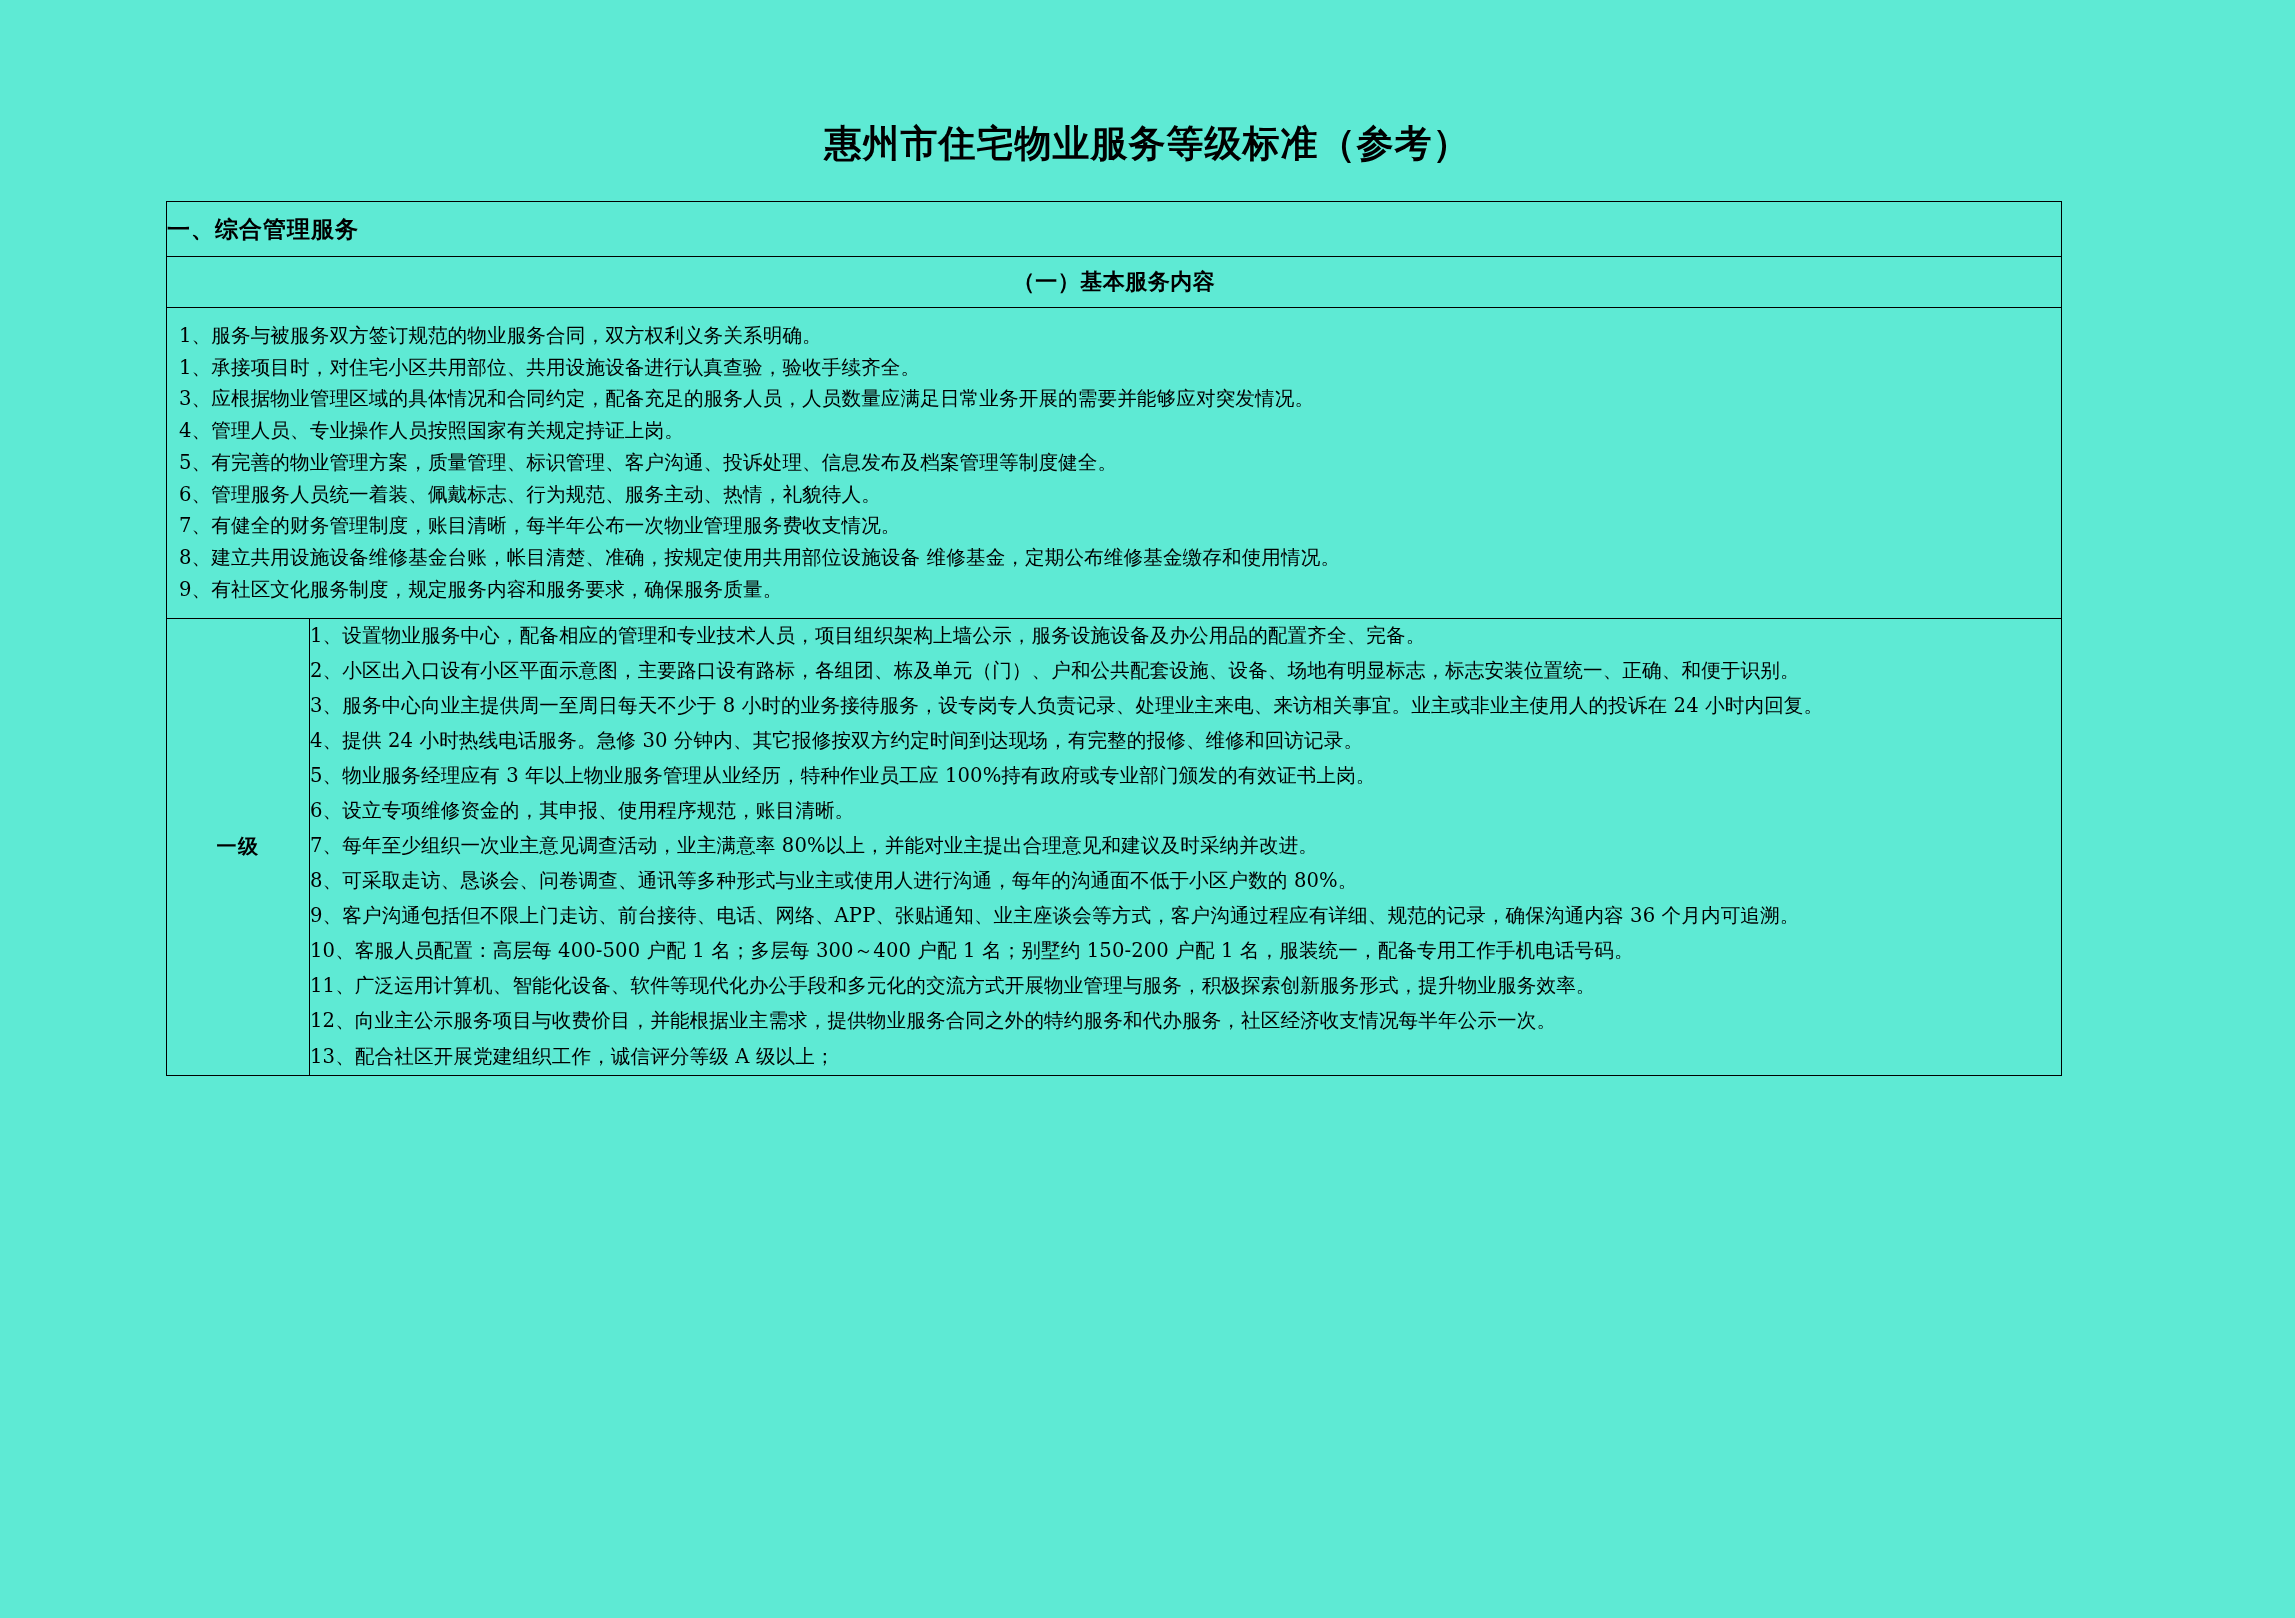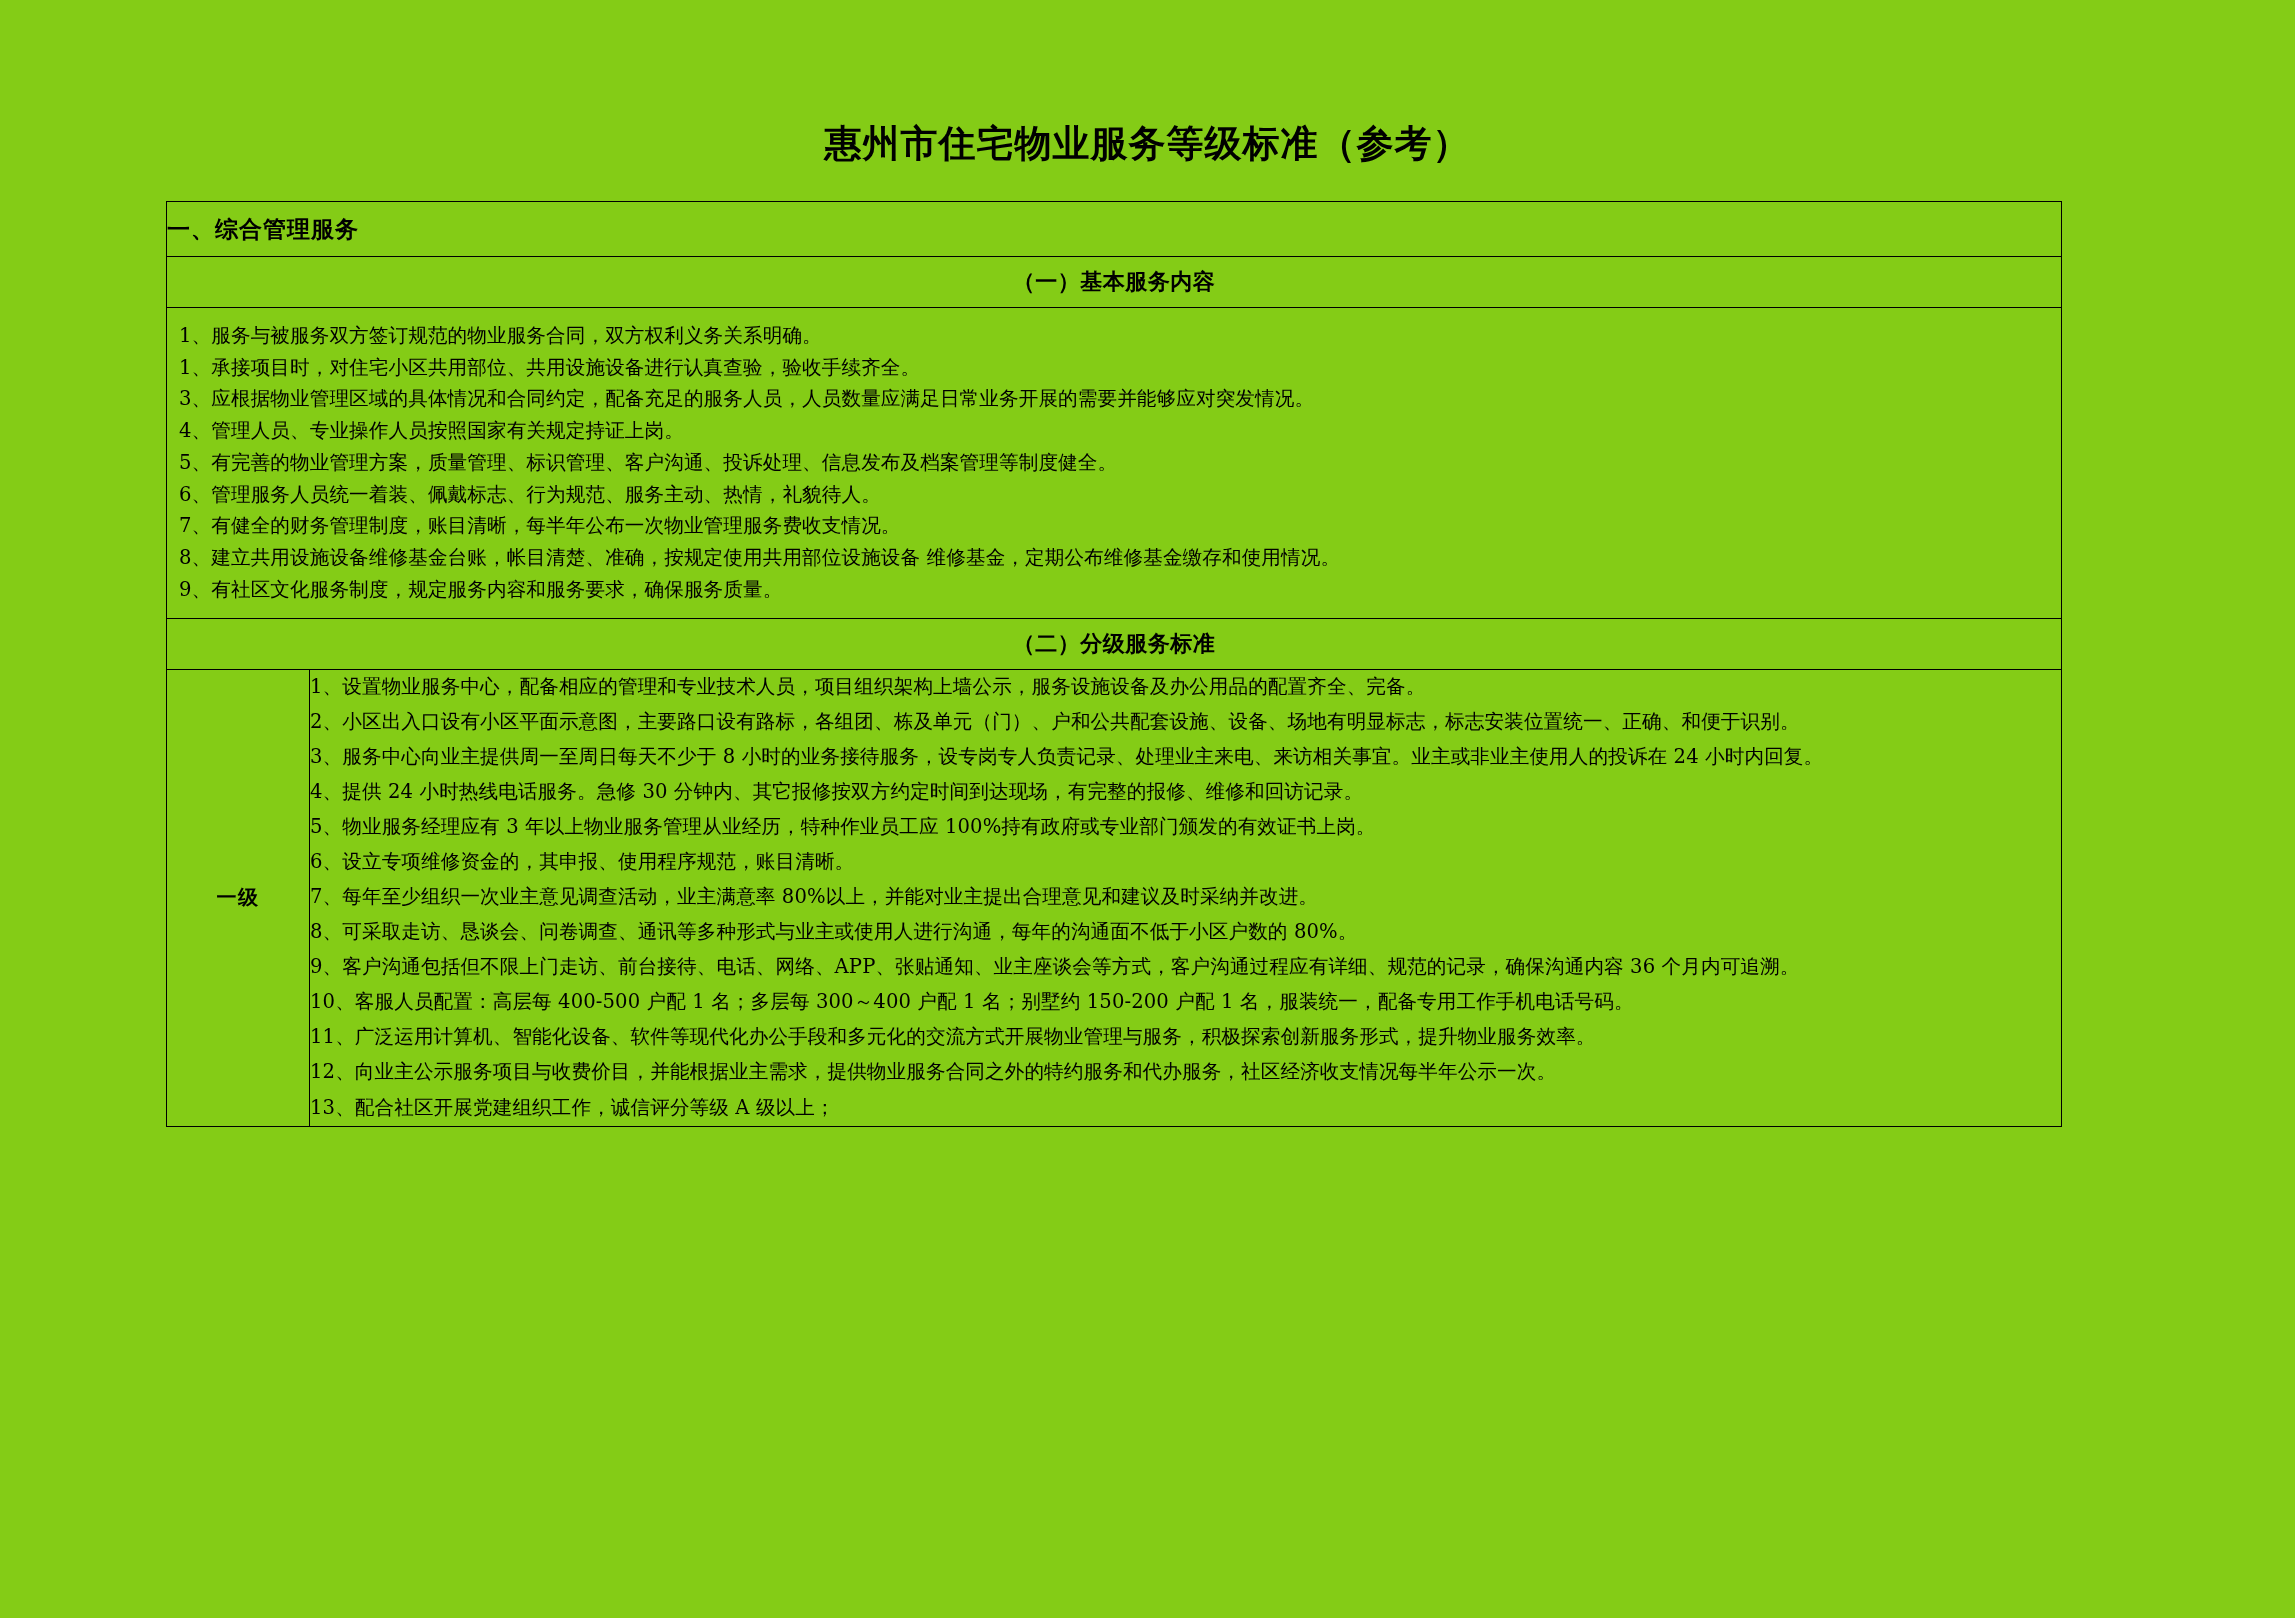--- a/index.html
+++ b/index.html
@@ -9,21 +9,21 @@
     background: #ffffff;
   }
   body {
     font-family: "Liberation Serif", "DejaVu Serif", serif;
     color: #000000;
   }
   #page {
     position: relative;
     width: 2295px;
     height: 1618px;
-    background: #84cc16;
+    background: #5eead4;
     box-sizing: border-box;
   }
 
   
   .doc-title {
     position: absolute;
     left: 0;
     top: 120px;
     width: 2295px;
     text-align: center;
@@ -157,23 +157,20 @@
               <li>4、管理人员、专业操作人员按照国家有关规定持证上岗。</li>
               <li>5、有完善的物业管理方案，质量管理、标识管理、客户沟通、投诉处理、信息发布及档案管理等制度健全。</li>
               <li>6、管理服务人员统一着装、佩戴标志、行为规范、服务主动、热情，礼貌待人。</li>
               <li>7、有健全的财务管理制度，账目清晰，每半年公布一次物业管理服务费收支情况。</li>
               <li>8、建立共用设施设备维修基金台账，帐目清楚、准确，按规定使用共用部位设施设备 维修基金，定期公布维修基金缴存和使用情况。</li>
               <li>9、有社区文化服务制度，规定服务内容和服务要求，确保服务质量。</li>
             </ul>
         </td>
       </tr>
 
-      <tr>
-        <td class="banner-sub" colspan="2">（二）分级服务标准</td>
-      </tr>
 
 
       <tr>
         <td class="level-cell">一级</td>
         <td class="content-cell">
           <ul class="content-list" id="content-list">
               <li>1、设置物业服务中心，配备相应的管理和专业技术人员，项目组织架构上墙公示，服务设施设备及办公用品的配置齐全、完备。</li>
               <li>2、小区出入口设有小区平面示意图，主要路口设有路标，各组团、栋及单元（门）、户和公共配套设施、设备、场地有明显标志，标志安装位置统一、正确、和便于识别。</li>
               <li>3、服务中心向业主提供周一至周日每天不少于 8 小时的业务接待服务，设专岗专人负责记录、处理业主来电、来访相关事宜。业主或非业主使用人的投诉在 24 小时内回复。</li>
               <li>4、提供 24 小时热线电话服务。急修 30 分钟内、其它报修按双方约定时间到达现场，有完整的报修、维修和回访记录。</li>

